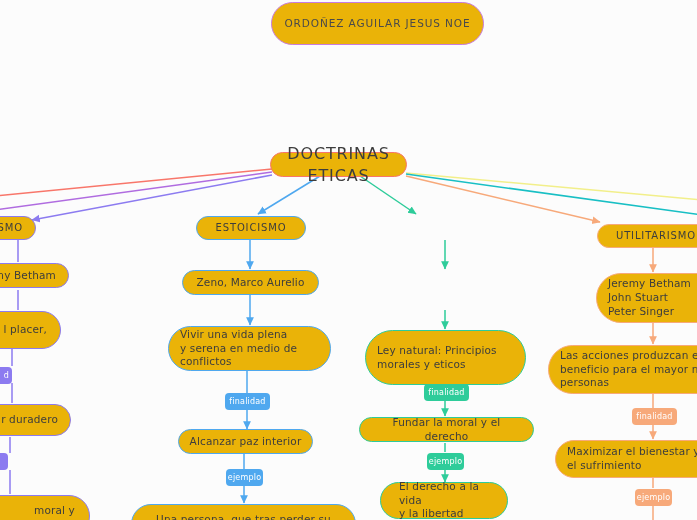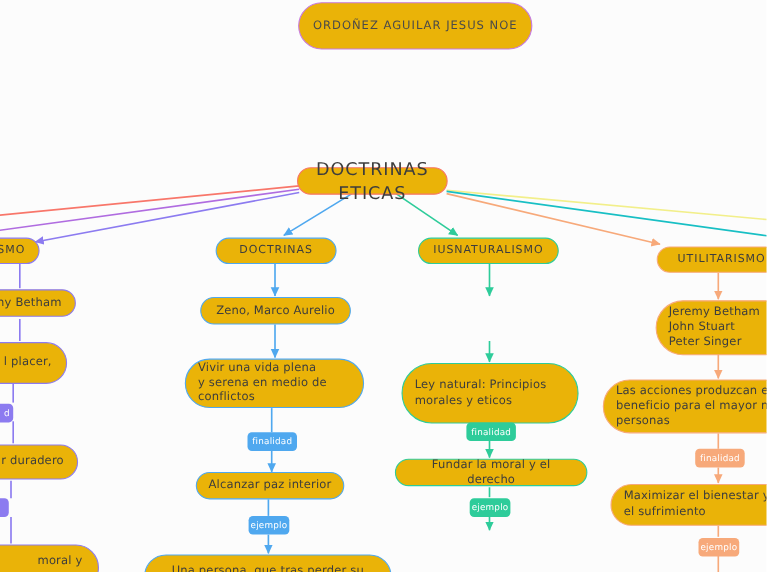--- a/index.html
+++ b/index.html
@@ -139,21 +139,21 @@
 
   <div class="node title center-text" style="left:271px; top:2px; width:213px; height:43px; border-color:#c77ce0;">
     <span>ORDOÑEZ AGUILAR JESUS NOE</span>
   </div>
 
   <div class="node root center-text" style="left:270px; top:152px; width:137px; height:25px; border-color:#f8766a;">
     <span>DOCTRINAS ETICAS</span>
   </div>
 
   <div class="node branch center-text" style="left:196px; top:216px; width:110px; height:24px; border-color:#4fa8ef;">
-    <span>DOCTRINAS</span>
+    <span>ESTOICISMO</span>
   </div>
 
   <div class="node center-text" style="left:182px; top:270px; width:137px; height:25px; border-color:#4fa8ef;">
     <span>Zeno, Marco Aurelio</span>
   </div>
 
   <div class="node left-text" style="left:168px; top:326px; width:163px; height:45px; border-color:#4fa8ef;">
     <span>Vivir una vida plena
 y serena en medio de
 conflictos</span>
@@ -168,42 +168,43 @@
   </div>
 
   <div class="chip" style="left:226px; top:469px; width:37px; background:#4fa8ef;">
     <span>ejemplo</span>
   </div>
 
   <div class="node center-text" style="left:131px; top:504px; width:225px; height:40px; border-color:#4fa8ef; align-items:flex-start; padding-top:8px;">
     <span>Una persona, que tras perder su</span>
   </div>
 
-  <div class="node branch center-text" style="left:380px; top:216px; width:128px; height:24px; border-color:#2ecc9a;">
-    <span>IUSNATURALISMO</span>
-  </div>
 
 
   <div class="node left-text" style="left:365px; top:330px; width:161px; height:55px; border-color:#2ecc9a;">
     <span>Ley natural: Principios
 morales y eticos</span>
   </div>
 
   <div class="chip" style="left:424px; top:384px; width:45px; background:#2ecc9a;">
     <span>finalidad</span>
   </div>
 
   <div class="node center-text" style="left:359px; top:417px; width:175px; height:25px; border-color:#2ecc9a;justify-content:flex-end;">
     <span>Fundar la moral y el derecho</span>
   </div>
 
   <div class="chip" style="left:427px; top:453px; width:37px; background:#2ecc9a;">
     <span>ejemplo</span>
   </div>
 
+  <div class="node left-text" style="left:380px; top:482px; width:128px; height:37px; border-color:#2ecc9a; padding-left:18px;">
+    <span>El derecho a la vida
+y la libertad</span>
+  </div>
 
   <div class="node branch center-text" style="left:597px; top:224px; width:118px; height:24px; border-color:#f7a97a;">
     <span>UTILITARISMO</span>
   </div>
 
   <div class="node left-text" style="left:596px; top:273px; width:130px; height:50px; border-color:#f7a97a;">
     <span>Jeremy Betham
 John Stuart
 Peter Singer</span>
   </div>

